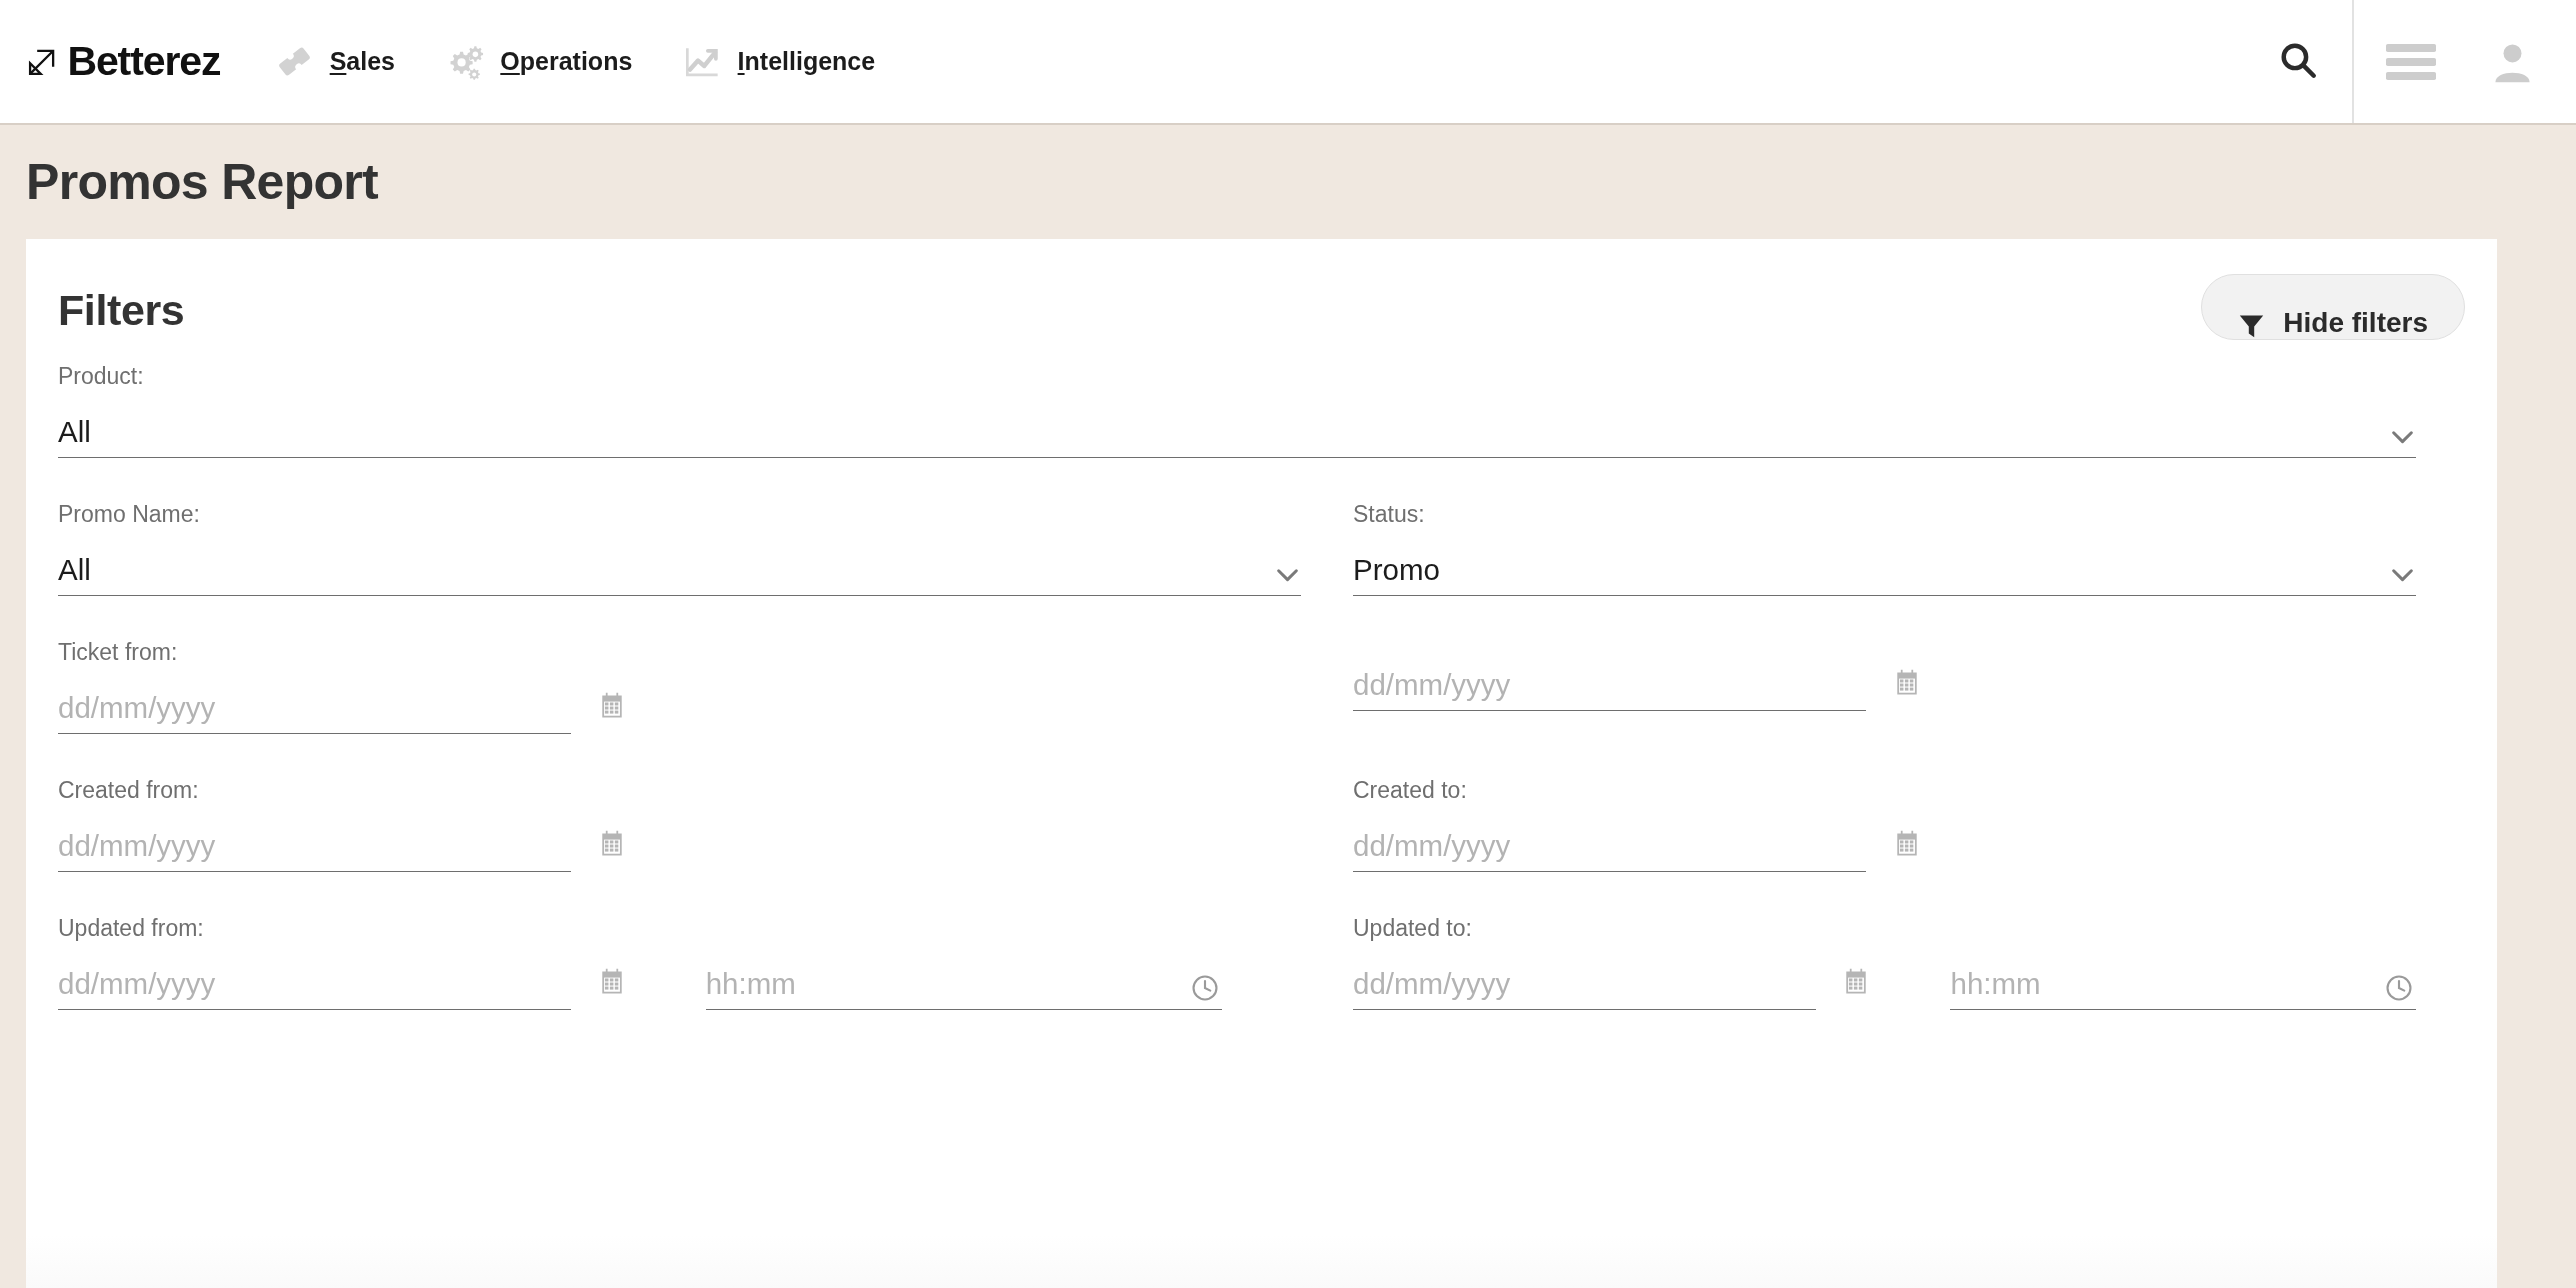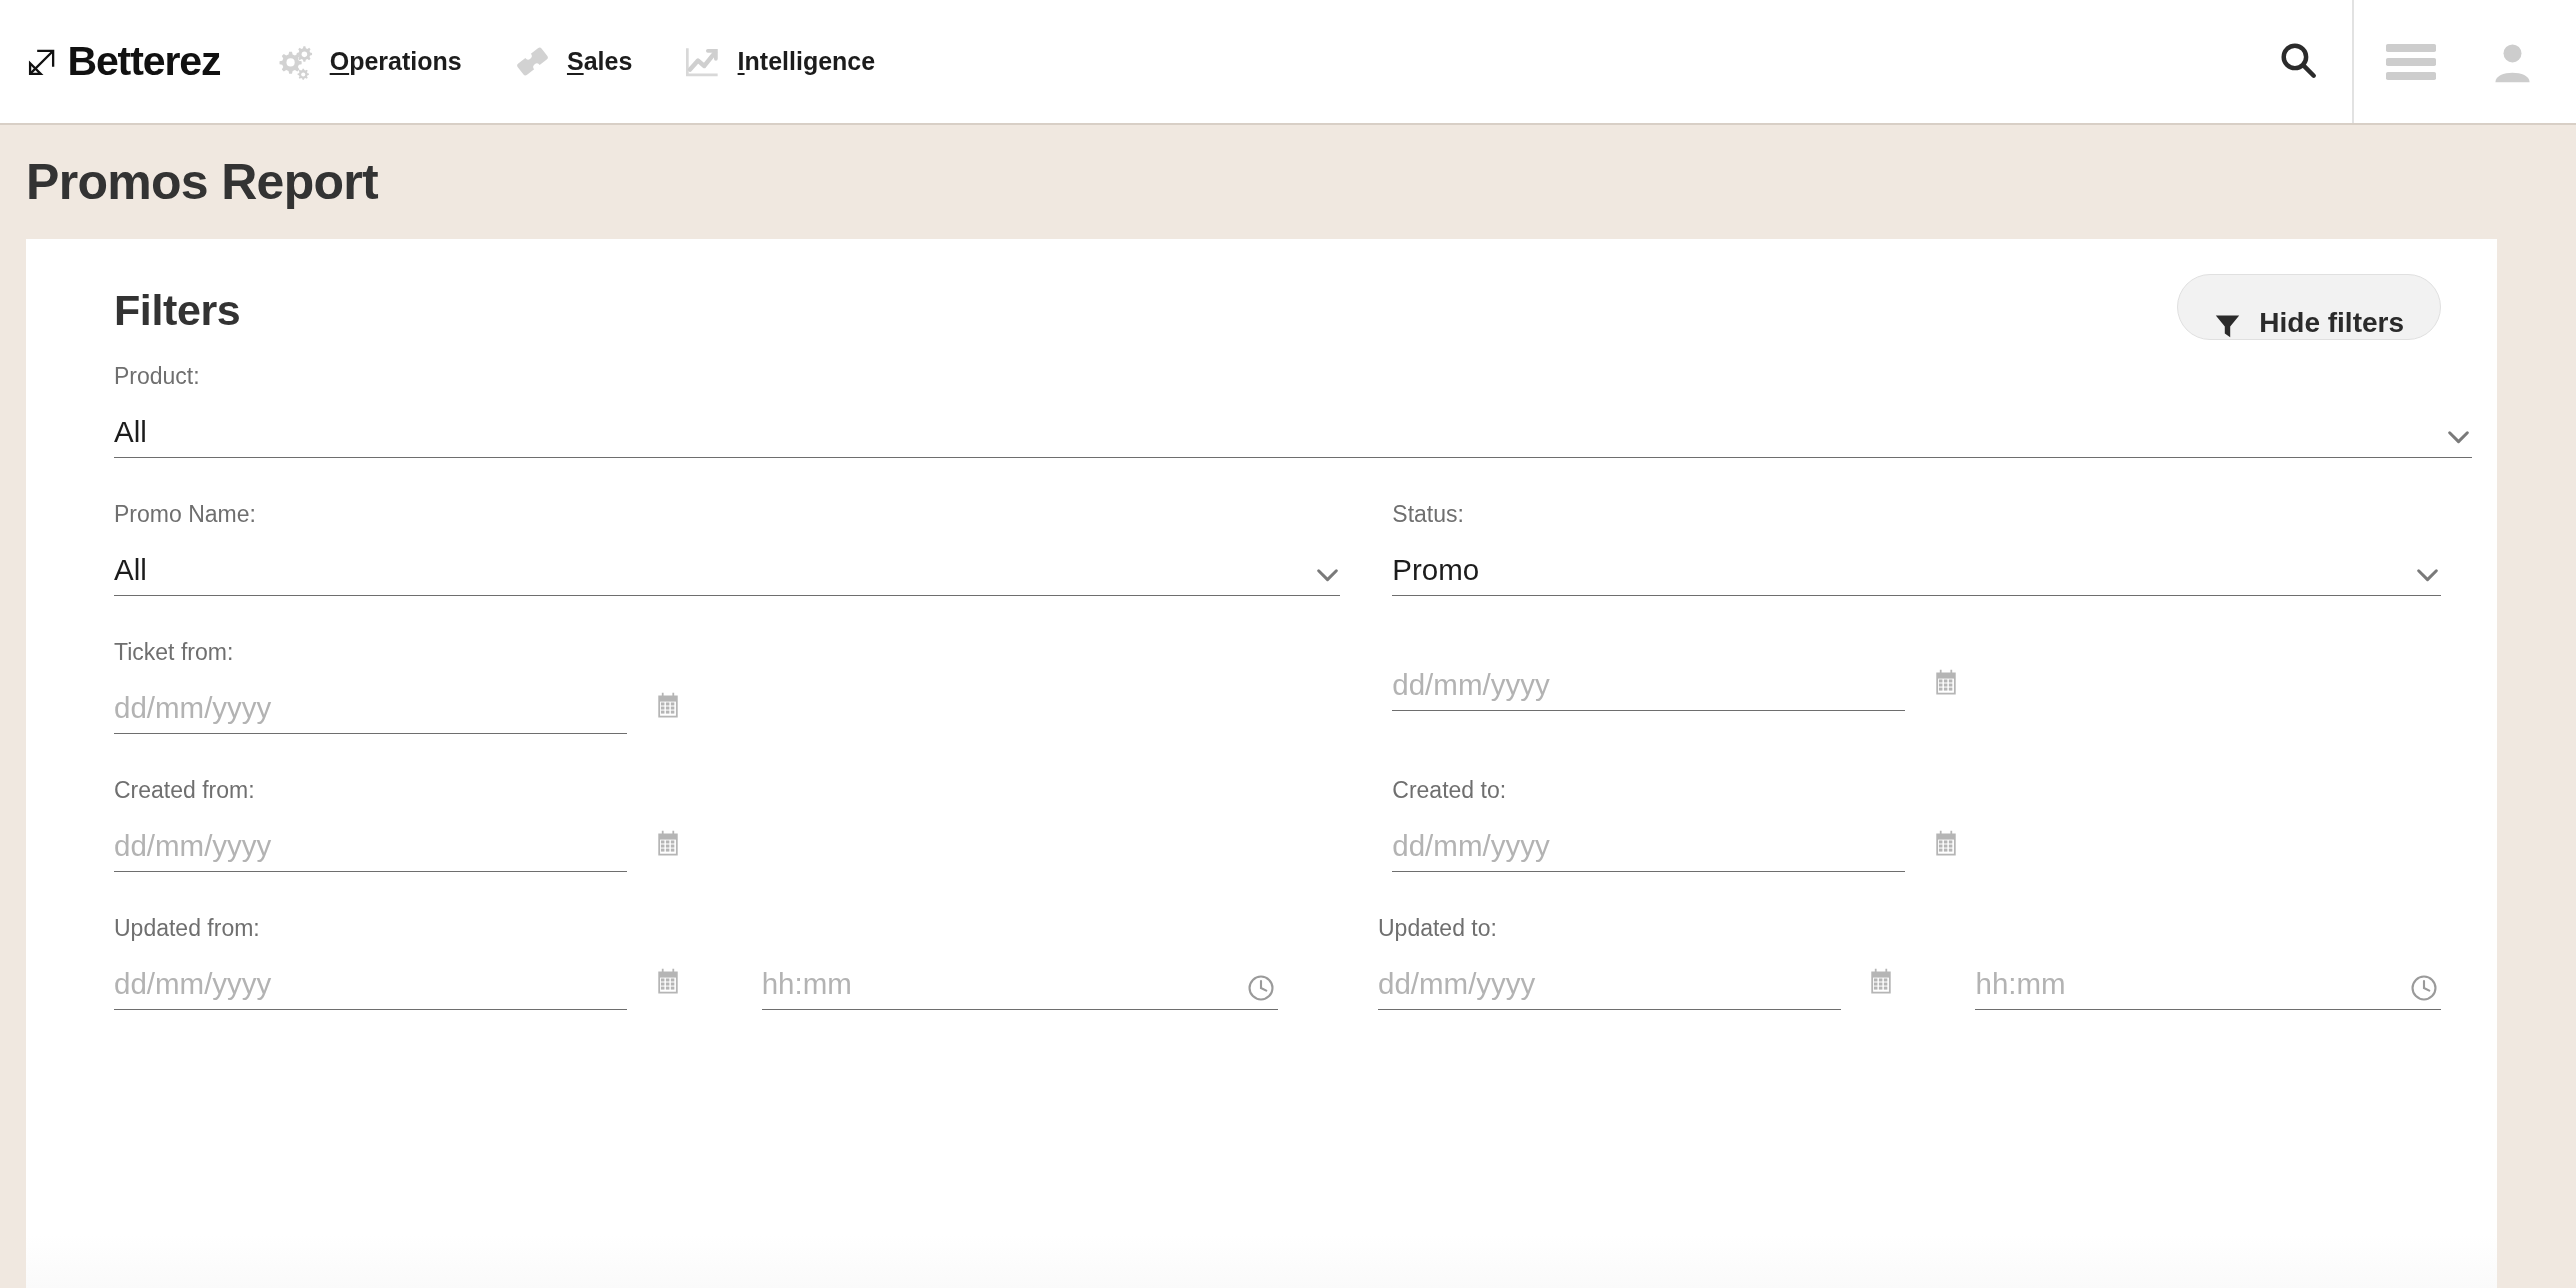--- a/index.html
+++ b/index.html
@@ -82,21 +82,21 @@
     font-size: 50px; font-weight: bold;
     color: #333333; letter-spacing: -0.7px;
   }
 
   
   .card {
     position: absolute; top: 239px; left: 26px;
     width: 2471px; height: 1050px;
     background: #ffffff;
   }
-  .card-inner { padding: 0 56px; position: relative; margin-left: 32px; }
+  .card-inner { padding: 0 32px; position: relative; }
 
   .filters-head {
     display: flex; align-items: center;
     padding-top: 42px;
   }
   .filters-title {
     font-size: 43px; font-weight: bold; color: #333333;
     letter-spacing: -0.4px;
   }
   .hide-filters-btn {
@@ -171,48 +171,48 @@
     <span class="logo-mark">
       <svg viewBox="0 0 44 44" width="39" height="39">
         <path d="M8 36 L33 11 M16 10 L34 10 L34 28" stroke="#111" stroke-width="2.6" fill="none"></path>
         <path d="M8 36 L8 24 L20 36 Z" fill="none" stroke="#111" stroke-width="2.6"></path>
       </svg>
     </span>
     <span class="logo-text">Betterez</span>
   </div>
 
   <div class="nav-items">
+
+    <div class="nav-item">
+      <span class="nav-icon">
+        <svg viewBox="0 0 46 46" width="41" height="41">
+          <g transform="rotate(-38 23 23)">
+            <rect x="6" y="15" width="34" height="16" rx="3" fill="#d2d2d2"></rect>
+            <circle cx="23" cy="15" r="4" fill="#ffffff"></circle>
+            <circle cx="23" cy="31" r="4" fill="#ffffff"></circle>
+          </g>
+        </svg>
+      </span>
+      <span class="nav-label"><span class="ak">S</span><span>ales</span></span>
+    </div>
 
     <div class="nav-item">
       <span class="nav-icon">
         <svg viewBox="0 0 46 46" width="41" height="41">
           <g fill="#d2d2d2">
             <path d="M17 12 l3.2 0 .7 3.1 2.6 1.1 2.7-1.7 2.3 2.3-1.7 2.7 1.1 2.6 3.1 .7 0 3.2-3.1 .7-1.1 2.6 1.7 2.7-2.3 2.3-2.7-1.7-2.6 1.1-.7 3.1-3.2 0-.7-3.1-2.6-1.1-2.7 1.7-2.3-2.3 1.7-2.7-1.1-2.6-3.1-.7 0-3.2 3.1-.7 1.1-2.6-1.7-2.7 2.3-2.3 2.7 1.7 2.6-1.1z"></path>
             <circle cx="18.6" cy="24" r="4.6" fill="#ffffff"></circle>
             <path d="M33 6 l2.2 0 .5 2.1 1.8 .8 1.9-1.2 1.6 1.6-1.2 1.9 .8 1.8 2.1 .5 0 2.2-2.1 .5-.8 1.8 1.2 1.9-1.6 1.6-1.9-1.2-1.8 .8-.5 2.1-2.2 0-.5-2.1-1.8-.8-1.9 1.2-1.6-1.6 1.2-1.9-.8-1.8-2.1-.5 0-2.2 2.1-.5 .8-1.8-1.2-1.9 1.6-1.6 1.9 1.2 1.8-.8z"></path>
             <circle cx="34.1" cy="15" r="3.1" fill="#ffffff"></circle>
             <path d="M32 31 l1.6 0 .4 1.5 1.3 .6 1.4-.9 1.2 1.2-.9 1.4 .6 1.3 1.5 .4 0 1.6-1.5 .4-.6 1.3 .9 1.4-1.2 1.2-1.4-.9-1.3 .6-.4 1.5-1.6 0-.4-1.5-1.3-.6-1.4 .9-1.2-1.2 .9-1.4-.6-1.3-1.5-.4 0-1.6 1.5-.4 .6-1.3-.9-1.4 1.2-1.2 1.4 .9 1.3-.6z"></path>
             <circle cx="32.8" cy="37.6" r="2.3" fill="#ffffff"></circle>
           </g>
         </svg>
       </span>
       <span class="nav-label"><span class="ak">O</span><span>perations</span></span>
-    </div>
-
-    <div class="nav-item">
-      <span class="nav-icon">
-        <svg viewBox="0 0 46 46" width="41" height="41">
-          <g transform="rotate(-38 23 23)">
-            <rect x="6" y="15" width="34" height="16" rx="3" fill="#d2d2d2"></rect>
-            <circle cx="23" cy="15" r="4" fill="#ffffff"></circle>
-            <circle cx="23" cy="31" r="4" fill="#ffffff"></circle>
-          </g>
-        </svg>
-      </span>
-      <span class="nav-label"><span class="ak">S</span><span>ales</span></span>
     </div>
 
     <div class="nav-item">
       <span class="nav-icon">
         <svg viewBox="0 0 46 46" width="41" height="41">
           <path d="M6 8 L6 38 L40 38" stroke="#d8d8d8" stroke-width="3" fill="none"></path>
           <path d="M9 32 L18 22 L25 28 L37 13" stroke="#cfcfcf" stroke-width="5" fill="none" stroke-linejoin="round" stroke-linecap="round"></path>
           <path d="M29 11 L38 11 L38 20" stroke="#cfcfcf" stroke-width="4.2" fill="none" stroke-linecap="round"></path>
         </svg>
       </span>

